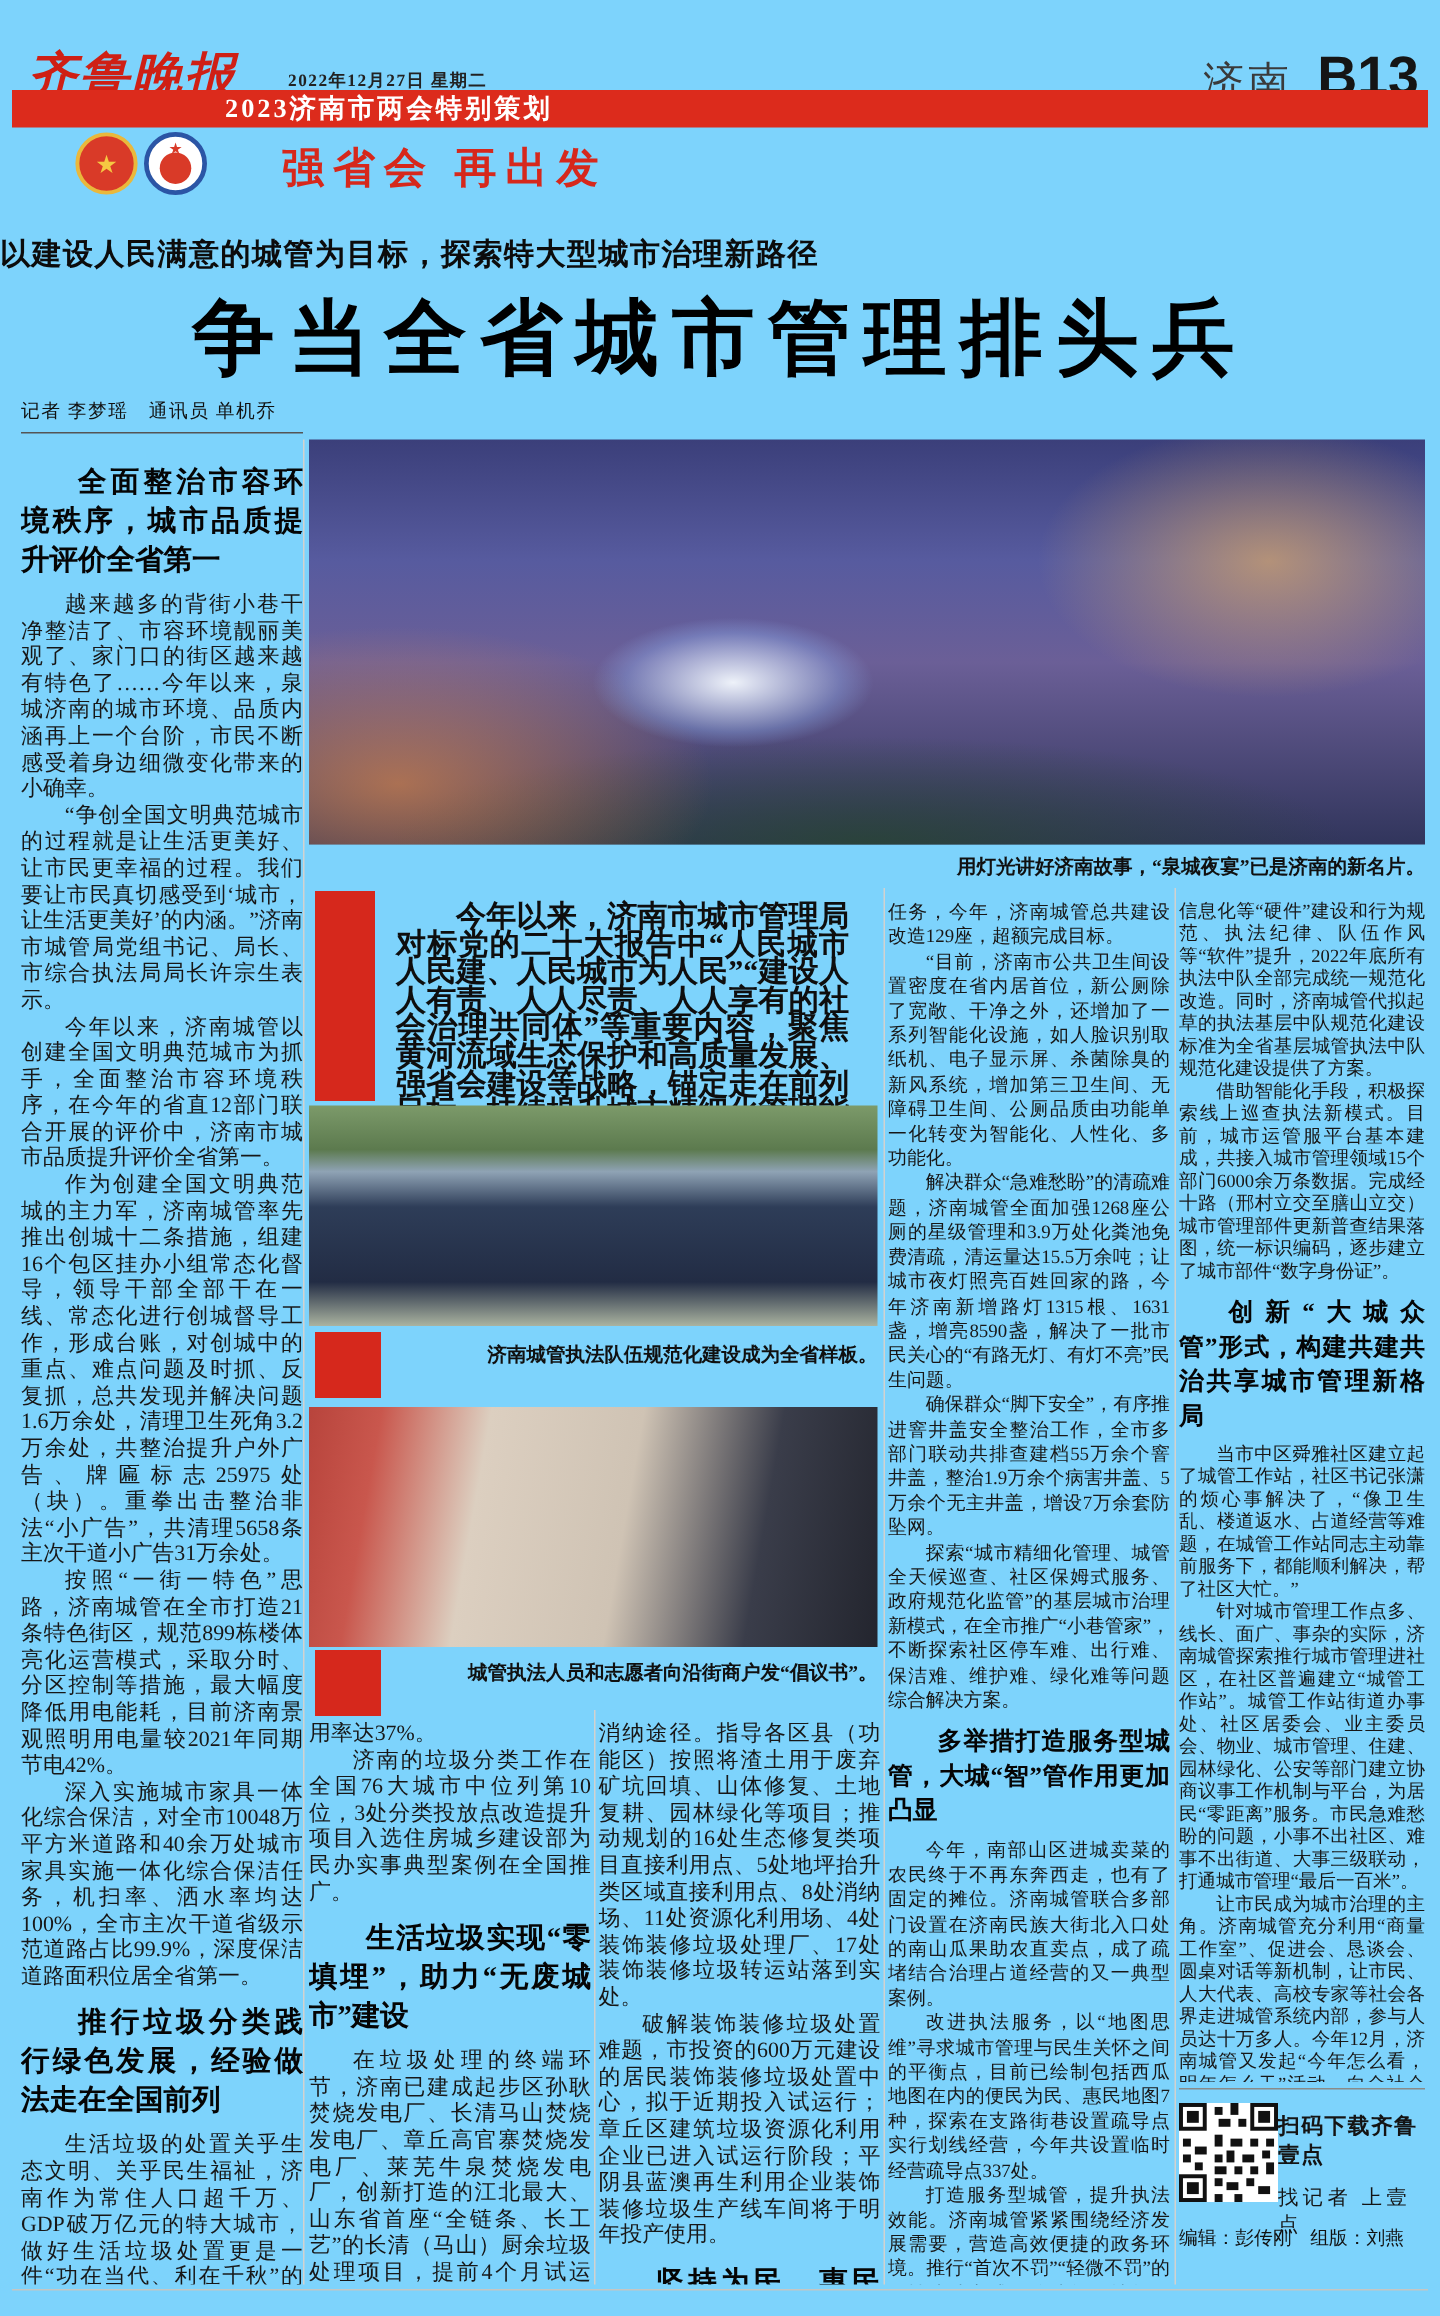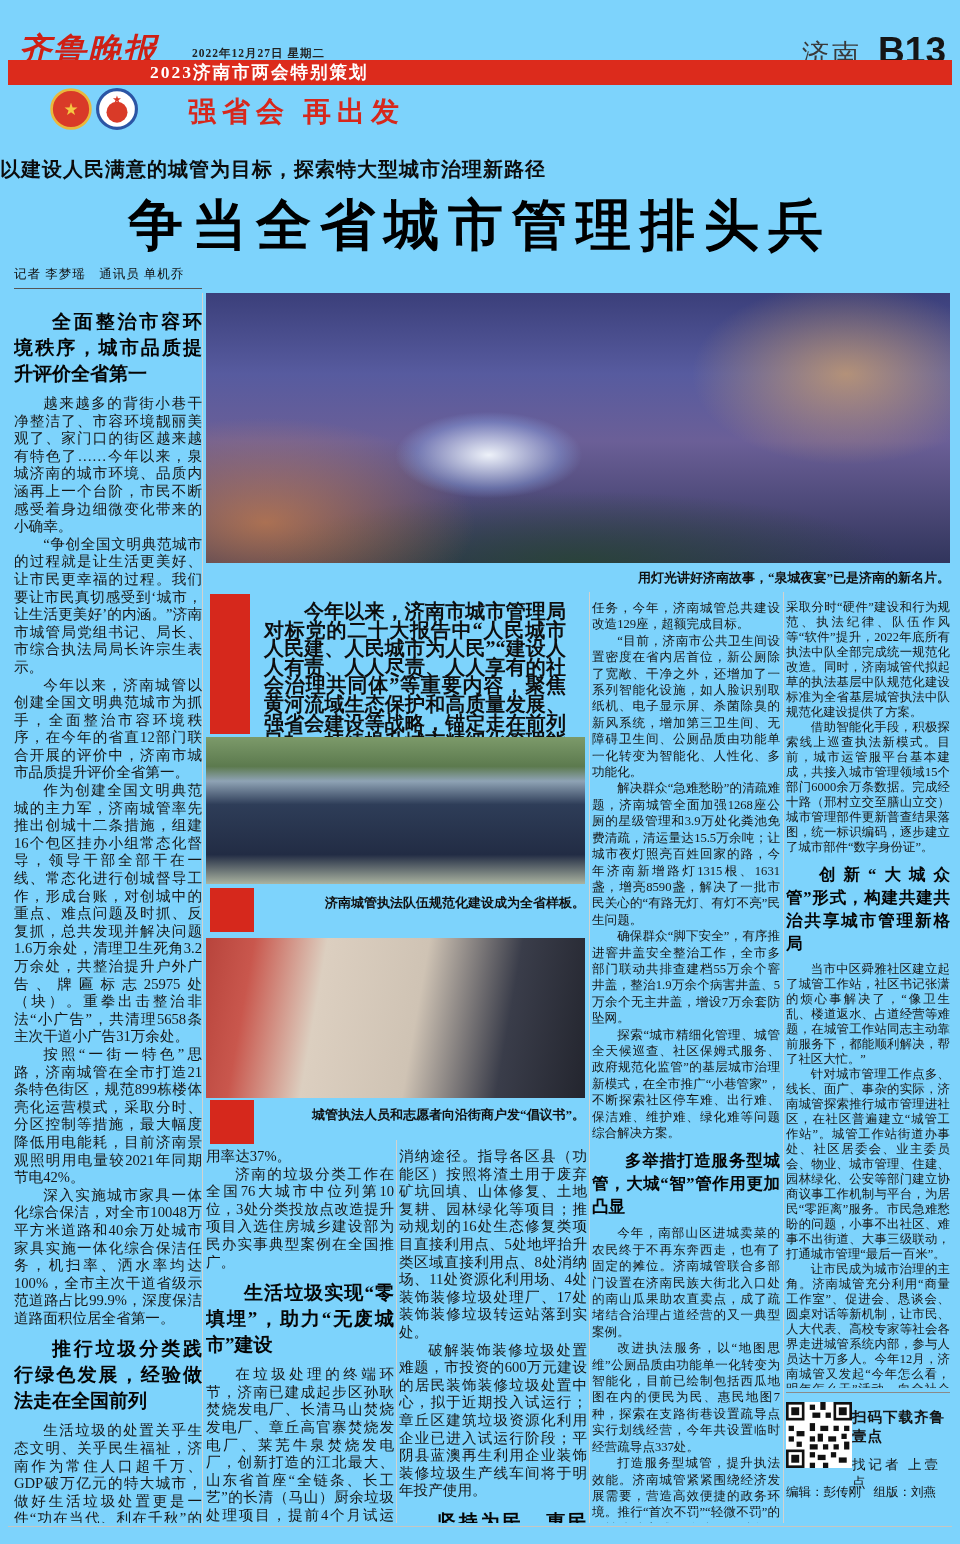--- a/index.html
+++ b/index.html
@@ -141,25 +141,25 @@
       <h4>坚持为民、惠民原则，全心全意办好民生实事</h4>
     </div>
   <div class="col colnarrow" id="col4">
       <p class="cont">任务，今年，济南城管总共建设改造129座，超额完成目标。</p>
       <p>“目前，济南市公共卫生间设置密度在省内居首位，新公厕除了宽敞、干净之外，还增加了一系列智能化设施，如人脸识别取纸机、电子显示屏、杀菌除臭的新风系统，增加第三卫生间、无障碍卫生间、公厕品质由功能单一化转变为智能化、人性化、多功能化。</p>
       <p>解决群众“急难愁盼”的清疏难题，济南城管全面加强1268座公厕的星级管理和3.9万处化粪池免费清疏，清运量达15.5万余吨；让城市夜灯照亮百姓回家的路，今年济南新增路灯1315根、1631盏，增亮8590盏，解决了一批市民关心的“有路无灯、有灯不亮”民生问题。</p>
       <p>确保群众“脚下安全”，有序推进窨井盖安全整治工作，全市多部门联动共排查建档55万余个窨井盖，整治1.9万余个病害井盖、5万余个无主井盖，增设7万余套防坠网。</p>
       <p>探索“城市精细化管理、城管全天候巡查、社区保姆式服务、政府规范化监管”的基层城市治理新模式，在全市推广“小巷管家”，不断探索社区停车难、出行难、保洁难、维护难、绿化难等问题综合解决方案。</p>
       <h4>多举措打造服务型城管，大城“智”管作用更加凸显</h4>
       <p>今年，南部山区进城卖菜的农民终于不再东奔西走，也有了固定的摊位。济南城管联合多部门设置在济南民族大街北入口处的南山瓜果助农直卖点，成了疏堵结合治理占道经营的又一典型案例。</p>
-      <p>改进执法服务，以“地图思维”公厕品质由功能单一化转变为智能化，目前已绘制包括西瓜地图在内的便民为民、惠民地图7种，探索在支路街巷设置疏导点实行划线经营，今年共设置临时经营疏导点337处。</p>
+      <p>改进执法服务，以“地图思维”寻求城市管理与民生关怀之间的平衡点，目前已绘制包括西瓜地图在内的便民为民、惠民地图7种，探索在支路街巷设置疏导点实行划线经营，今年共设置临时经营疏导点337处。</p>
       <p>打造服务型城管，提升执法效能。济南城管紧紧围绕经济发展需要，营造高效便捷的政务环境。推行“首次不罚”“轻微不罚”的人性执法方式；将建筑工地复工控尘等许可事项办理时限减缩一半。</p>
     </div>
   <div class="col colnarrow" id="col5">
-      <p class="cont">采取分时“硬件”建设和行为规范、执法纪律、队伍作风等“软件”提升，2022年底所有执法中队全部完成统一规范化改造。同时，济南城管代拟起草的执法基层中队规范化建设标准为全省基层城管执法中队规范化建设提供了方案。</p>
+      <p class="cont">信息化等“硬件”建设和行为规范、执法纪律、队伍作风等“软件”提升，2022年底所有执法中队全部完成统一规范化改造。同时，济南城管代拟起草的执法基层中队规范化建设标准为全省基层城管执法中队规范化建设提供了方案。</p>
       <p>借助智能化手段，积极探索线上巡查执法新模式。目前，城市运管服平台基本建成，共接入城市管理领域15个部门6000余万条数据。完成经十路（邢村立交至膳山立交）城市管理部件更新普查结果落图，统一标识编码，逐步建立了城市部件“数字身份证”。</p>
       <h4>创新“大城众管”形式，构建共建共治共享城市管理新格局</h4>
       <p>当市中区舜雅社区建立起了城管工作站，社区书记张潇的烦心事解决了，“像卫生乱、楼道返水、占道经营等难题，在城管工作站同志主动靠前服务下，都能顺利解决，帮了社区大忙。”</p>
       <p>针对城市管理工作点多、线长、面广、事杂的实际，济南城管探索推行城市管理进社区，在社区普遍建立“城管工作站”。城管工作站街道办事处、社区居委会、业主委员会、物业、城市管理、住建、园林绿化、公安等部门建立协商议事工作机制与平台，为居民“零距离”服务。市民急难愁盼的问题，小事不出社区、难事不出街道、大事三级联动，打通城市管理“最后一百米”。</p>
       <p>让市民成为城市治理的主角。济南城管充分利用“商量工作室”、促进会、恳谈会、圆桌对话等新机制，让市民、人大代表、高校专家等社会各界走进城管系统内部，参与人员达十万多人。今年12月，济南城管又发起“今年怎么看，明年怎么干”活动，向全社会征集城市管理“金点子”。</p>
     </div>
 
   <div class="vrule" id="vr1"></div>
   <div class="vrule" id="vr2"></div>
   <div class="vrule" id="vr3"></div>

